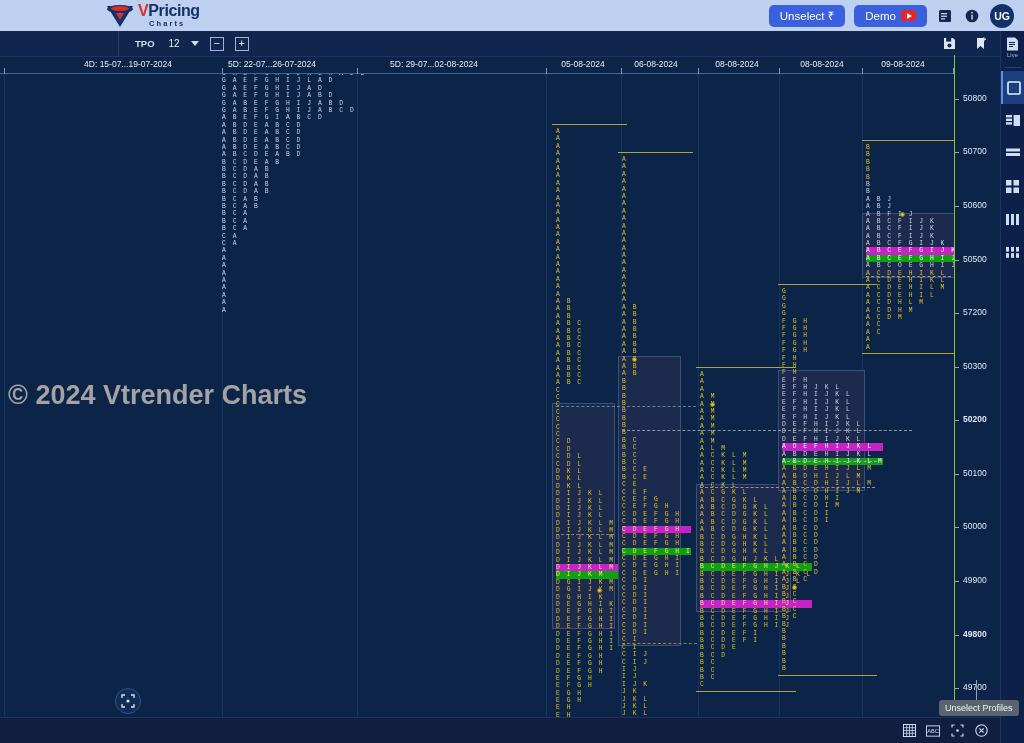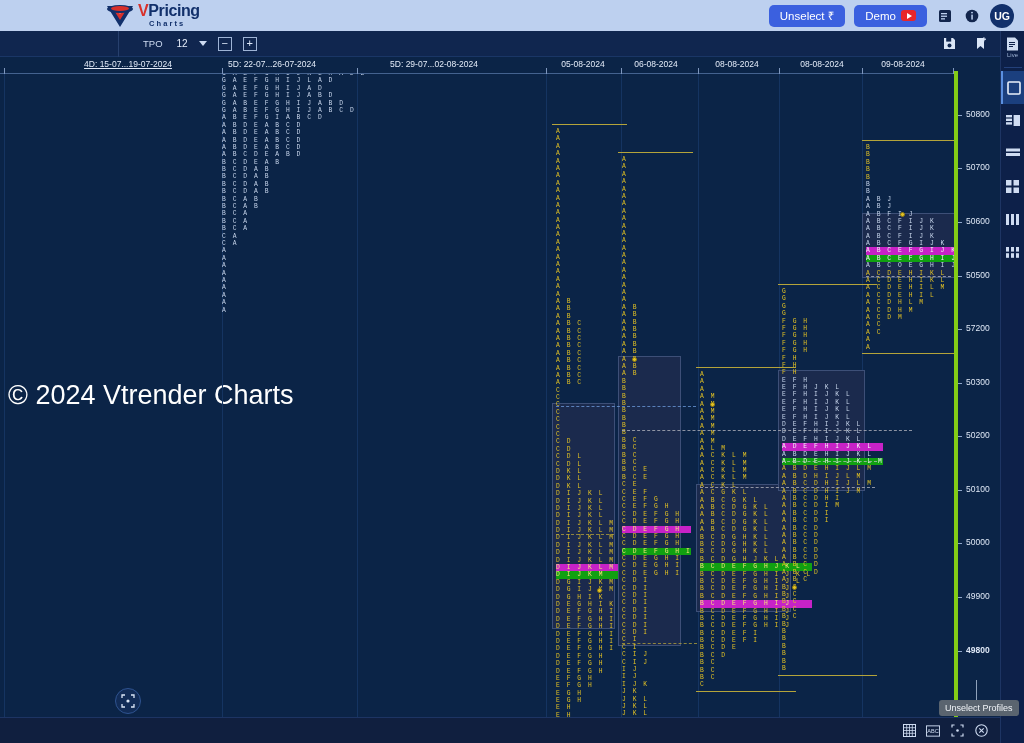--- a/index.html
+++ b/index.html
@@ -43,21 +43,21 @@
     cursor: pointer;
   }
 
   
   .toolbar2 {
     position: absolute; left: 0; top: 31px; width: 1024px; height: 26px;
     background: #10264f; border-bottom: 1px solid #1a3666;
     display: flex; align-items: center;
   }
   .tb2-div { width: 1px; height: 26px; background: #27406e; }
-  .tpo-label { color: #cfdcf2; font-size: 9.5px; margin-left: 24px; }
+  .tpo-label { color: #cfdcf2; font-size: 9.5px; margin-left: 16px; font-weight: bold; }
   .tpo-value { color: #e7eefb; font-size: 10px; margin-left: 14px; }
   .caret { width: 0; height: 0; border-left: 4px solid transparent; border-right: 4px solid transparent;
            border-top: 5px solid #cfdcf2; margin-left: 11px; cursor: pointer; }
   .sq-btn {
     width: 14px; height: 14px; border: 1px solid #9fb4d6; color: #dce7f8;
     font-size: 11px; line-height: 11px; display: flex; align-items: center; justify-content: center;
     margin-left: 11px; cursor: pointer; background: transparent;
   }
   .tb2-right { margin-left: auto; display: flex; align-items: center; gap: 14px; padding-right: 34px; }
 
@@ -71,22 +71,22 @@
     white-space: nowrap;
   }
   .date-tick { position: absolute; top: 11px; width: 1px; height: 6px; background: #7e96bd; }
 
   
   .chart {
     position: absolute; left: 0; top: 74px; width: 954px; height: 643px;
     background: #0b2447; overflow: hidden;
   }
   .watermark {
-    position: absolute; left: 8px; top: 306px; font-size: 27px; color: #ffffff;
-    white-space: nowrap; pointer-events: none;
+    position: absolute; left: 8px; top: 306px; font-size: 27px; color: #a3a3a3;
+    white-space: nowrap; pointer-events: none; font-weight: bold;
   }
   
   .vsep { position: absolute; top: 0; width: 1px; height: 643px; background: #153461; }
 
   
   .prof { position: absolute; }
   .row { position: relative; height: 7.4px; white-space: nowrap; font-family: "Liberation Mono", monospace;
          font-size: 6.3px; letter-spacing: 1.55px; line-height: 7.4px; }
   .row.w { color: #c8d6ec; }
   .row.y { color: #e3c224; }
@@ -97,22 +97,22 @@
   .vabox { position: absolute; background: #1b2a4d; border: 1px solid #3d4f77; }
   .hline { position: absolute; height: 1px; background: #b5a43a; }
   .dline { position: absolute; height: 0; border-top: 1px dashed #b8b9c2; opacity: .75; }
   .dline.y { border-top: 1px dashed #b5a43a; }
   .dline.b { border-top: 1px dashed #6f9fe0; }
   .dot { position: absolute; width: 5px; height: 5px; border-radius: 50%; background: #e3c224;
          border: 1px solid #8c7a12; }
 
   
   .priceaxis {
-    position: absolute; left: 954px; top: 71px; width: 46px; height: 660px;
-    border-left: 4px solid #84cc16;
+    position: absolute; left: 954px; top: 55px; width: 46px; height: 660px;
+    border-left: 1px solid #84cc16;
   }
   .plabel { position: absolute; left: 8px; font-size: 8.5px; color: #dfe8f6; }
   .ptick { position: absolute; left: 0px; width: 4px; height: 1px; background: #90a7cb; }
 
   
   .rail {
     position: absolute; left: 1000px; top: 31px; width: 24px; height: 712px;
     background: #0d2049; border-left: 1px solid #1d3463;
     display: flex; flex-direction: column; align-items: center;
   }
@@ -211,21 +211,21 @@
         <svg width="13" height="13" viewBox="0 0 13 13">
             <path d="M2 1 h7 v11 l-3.5 -3 l-3.5 3 Z" fill="#dbe6f7"></path>
             <rect x="8.3" y="0.3" width="1.2" height="4" fill="#dbe6f7"></rect>
             <rect x="7" y="1.6" width="4" height="1.2" fill="#dbe6f7"></rect>
           </svg>
       </div>
     </div>
   </div>
 
   <div class="datebar" id="datebar">
-      <div class="date-cell" style="left: 68px; width: 120px; text-decoration: underline;">4D: 15-07...19-07-2024</div>
+      <div class="date-cell" style="left: 68px; width: 120px;">4D: 15-07...19-07-2024</div>
       <div class="date-tick" style="left: 4px;"></div>
       <div class="date-cell" style="left: 212px; width: 120px;">5D: 22-07...26-07-2024</div>
       <div class="date-tick" style="left: 222px;"></div>
       <div class="date-cell" style="left: 374px; width: 120px;">5D: 29-07...02-08-2024</div>
       <div class="date-tick" style="left: 357px;"></div>
       <div class="date-cell" style="left: 523px; width: 120px;">05-08-2024</div>
       <div class="date-tick" style="left: 546px;"></div>
       <div class="date-cell" style="left: 596px; width: 120px;">06-08-2024</div>
       <div class="date-tick" style="left: 621px;"></div>
       <div class="date-cell" style="left: 677px; width: 120px;">08-08-2024</div>
@@ -604,21 +604,21 @@
       <div class="plabel" style="top: 91.375px;">50700</div>
       <div class="ptick" style="top: 97.375px;"></div>
       <div class="plabel" style="top: 144.958px;">50600</div>
       <div class="ptick" style="top: 150.958px;"></div>
       <div class="plabel" style="top: 198.542px;">50500</div>
       <div class="ptick" style="top: 204.542px;"></div>
       <div class="plabel" style="top: 252.125px;">57200</div>
       <div class="ptick" style="top: 258.125px;"></div>
       <div class="plabel" style="top: 305.708px;">50300</div>
       <div class="ptick" style="top: 311.708px;"></div>
-      <div class="plabel" style="top: 359.292px;">50200</div>
+      <div class="plabel" style="top: 359.292px; font-weight: bold;">50200</div>
       <div class="ptick" style="top: 365.292px;"></div>
       <div class="plabel" style="top: 412.875px;">50100</div>
       <div class="ptick" style="top: 418.875px;"></div>
       <div class="plabel" style="top: 466.458px;">50000</div>
       <div class="ptick" style="top: 472.458px;"></div>
       <div class="plabel" style="top: 520.042px;">49900</div>
       <div class="ptick" style="top: 526.042px;"></div>
       <div class="plabel" style="top: 573.625px; font-weight: bold;">49800</div>
       <div class="ptick" style="top: 579.625px;"></div>
       <div class="plabel" style="top: 627.208px;">49700</div>

